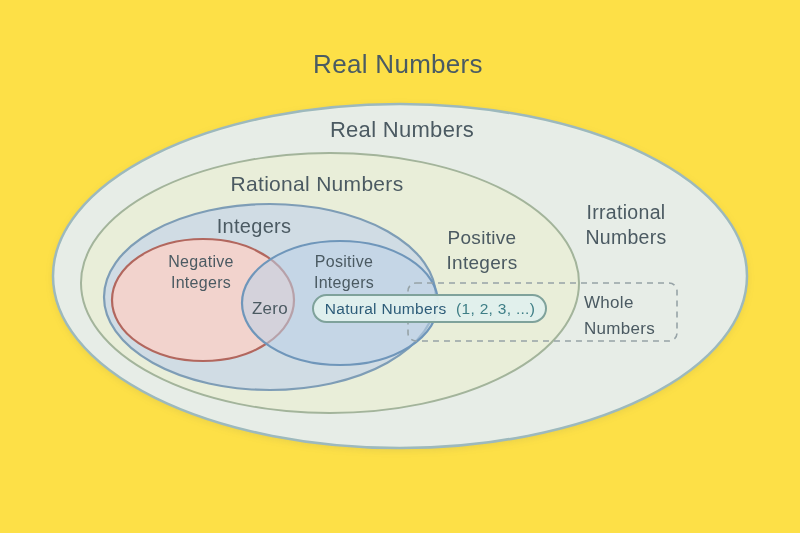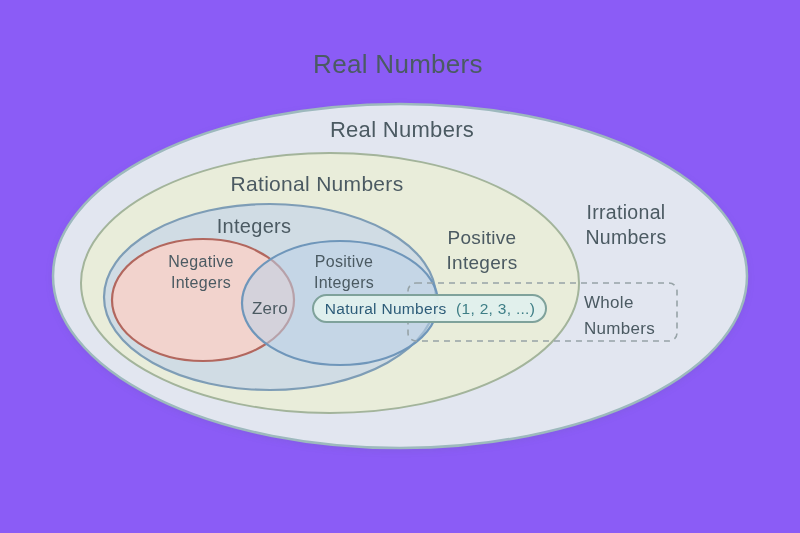--- a/index.html
+++ b/index.html
@@ -5,21 +5,21 @@
   html, body {
     margin: 0;
     padding: 0;
     background: #fdfdfd;
     font-family: "Liberation Sans", sans-serif;
   }
   .stage {
     position: relative;
     width: 800px;
     height: 533px;
-    background: #8b5cf6;
+    background: #fde047;
     overflow: hidden;
   }
   svg { display: block; }
   .diagram-shadow { filter: drop-shadow(0 2px 3px rgba(70,90,100,0.10)); }
   text {
     letter-spacing: 0.3px;
     font-family: "Liberation Sans", sans-serif;
   }
 </style>
 </head>

